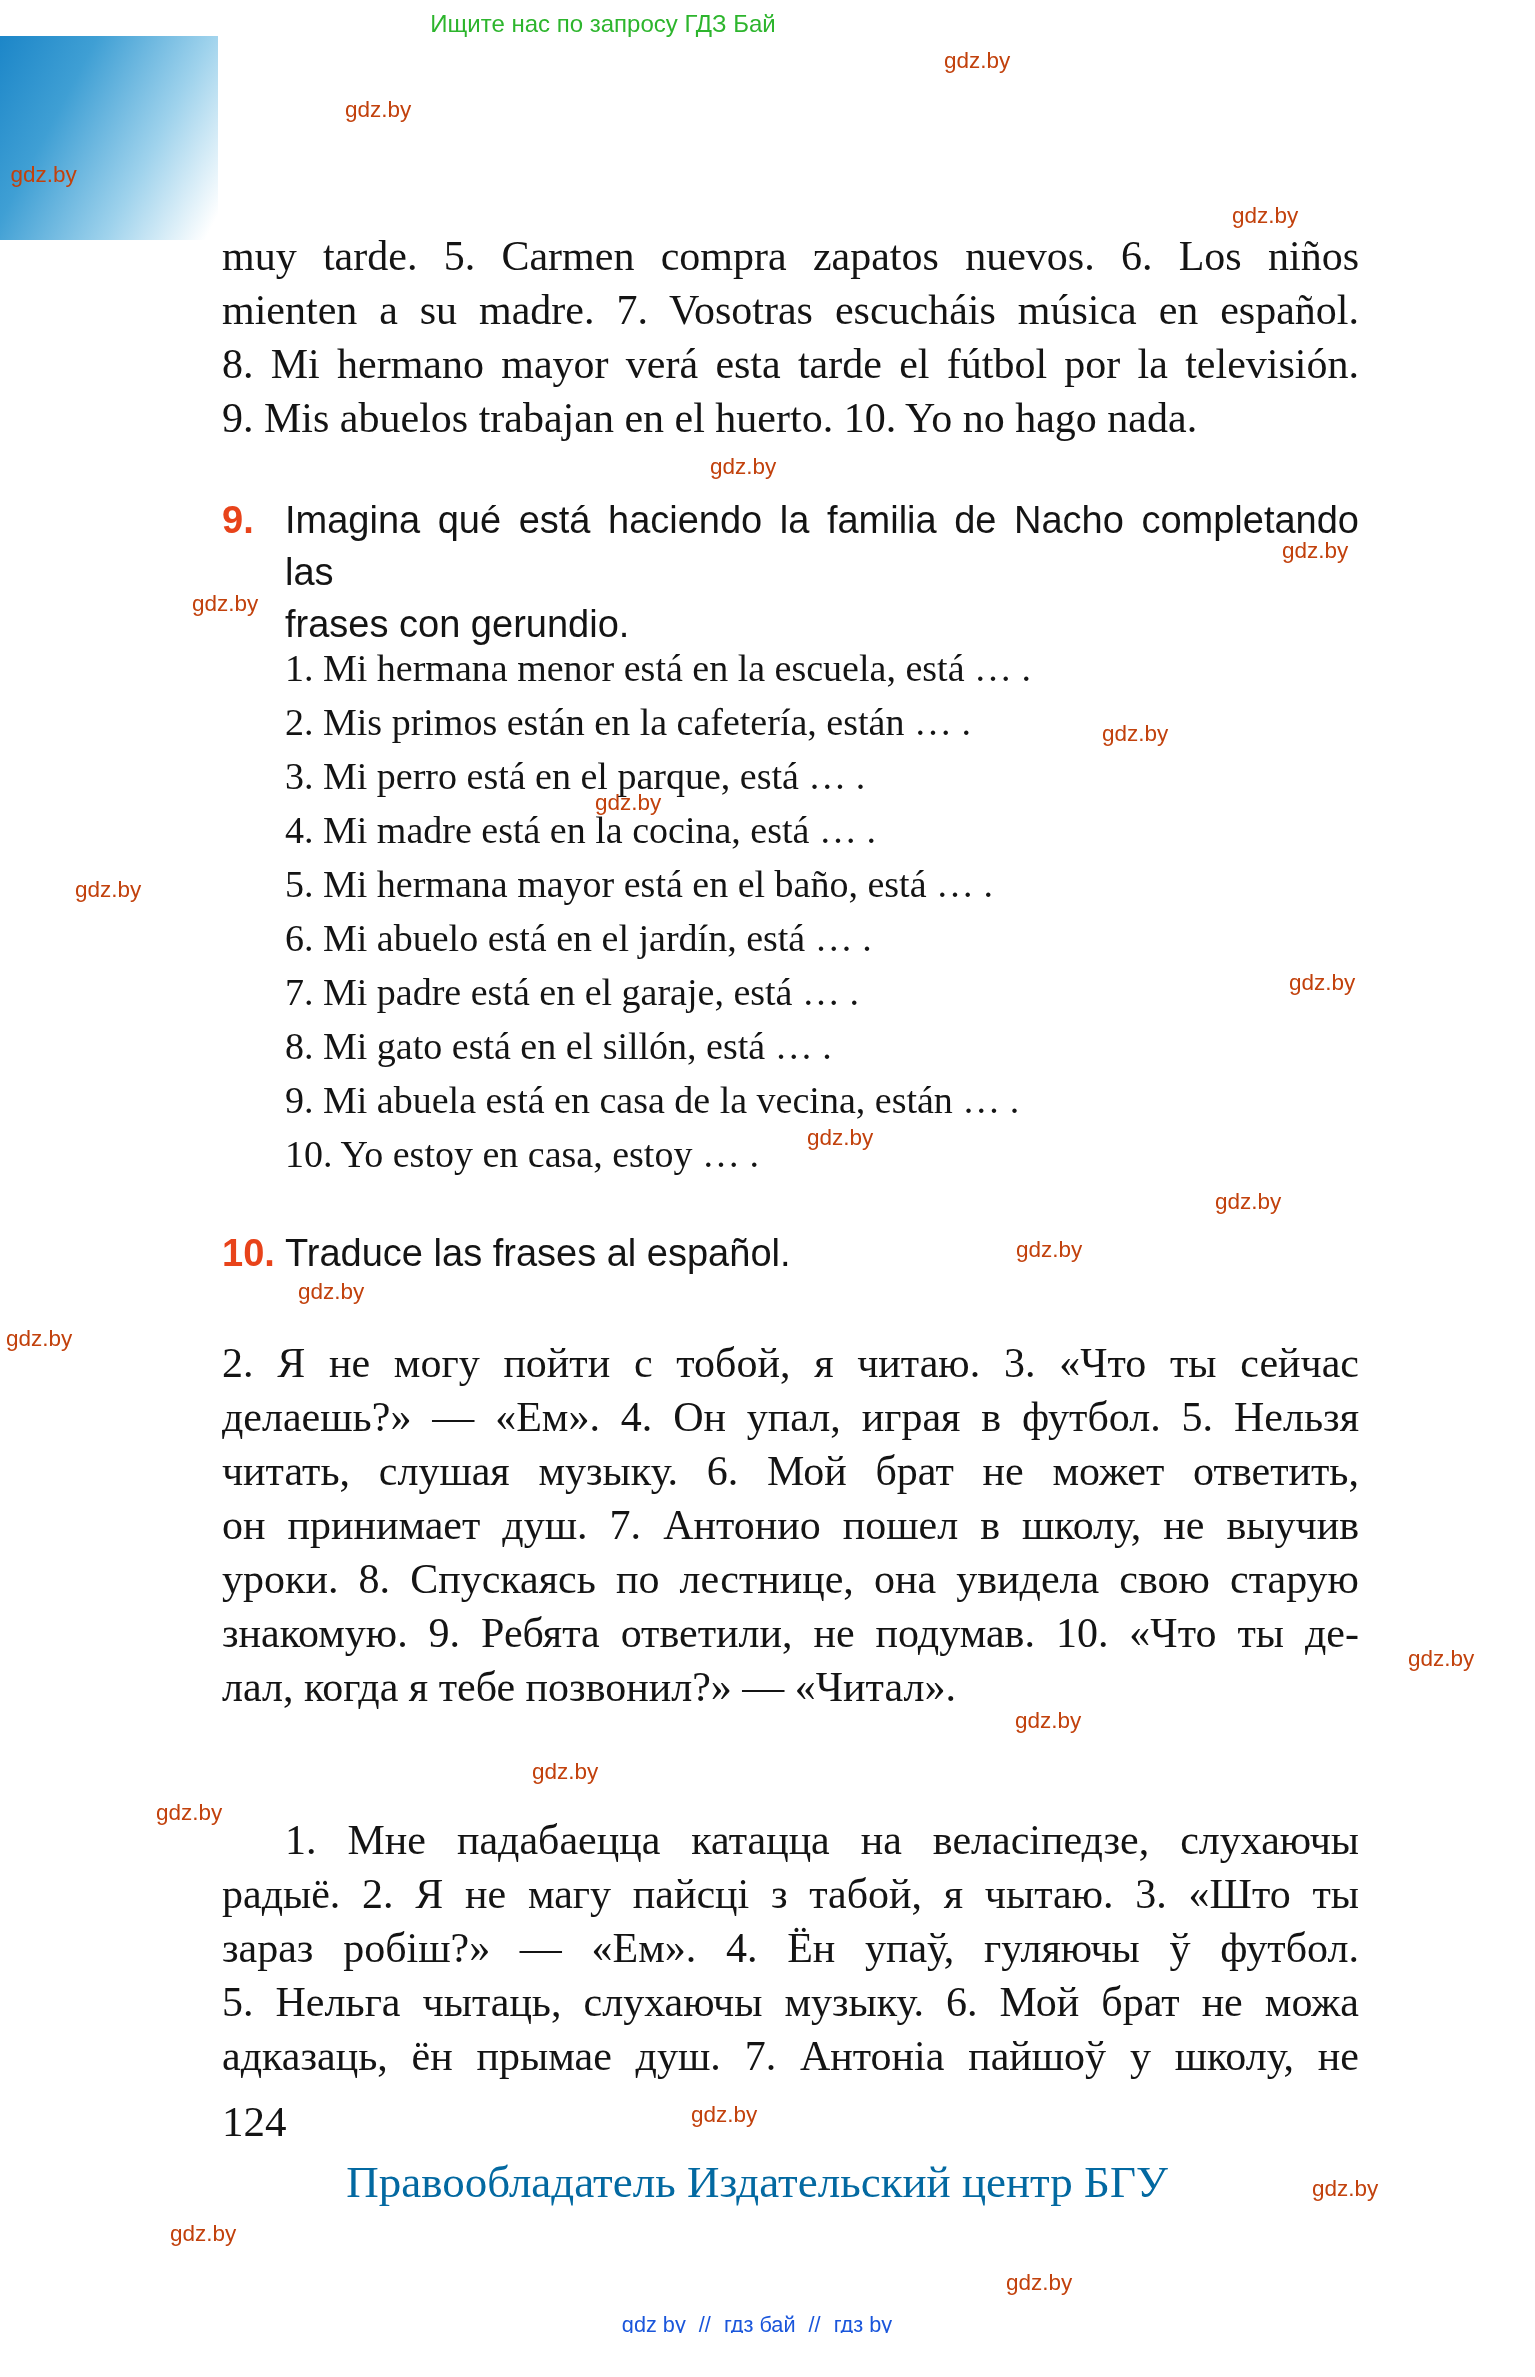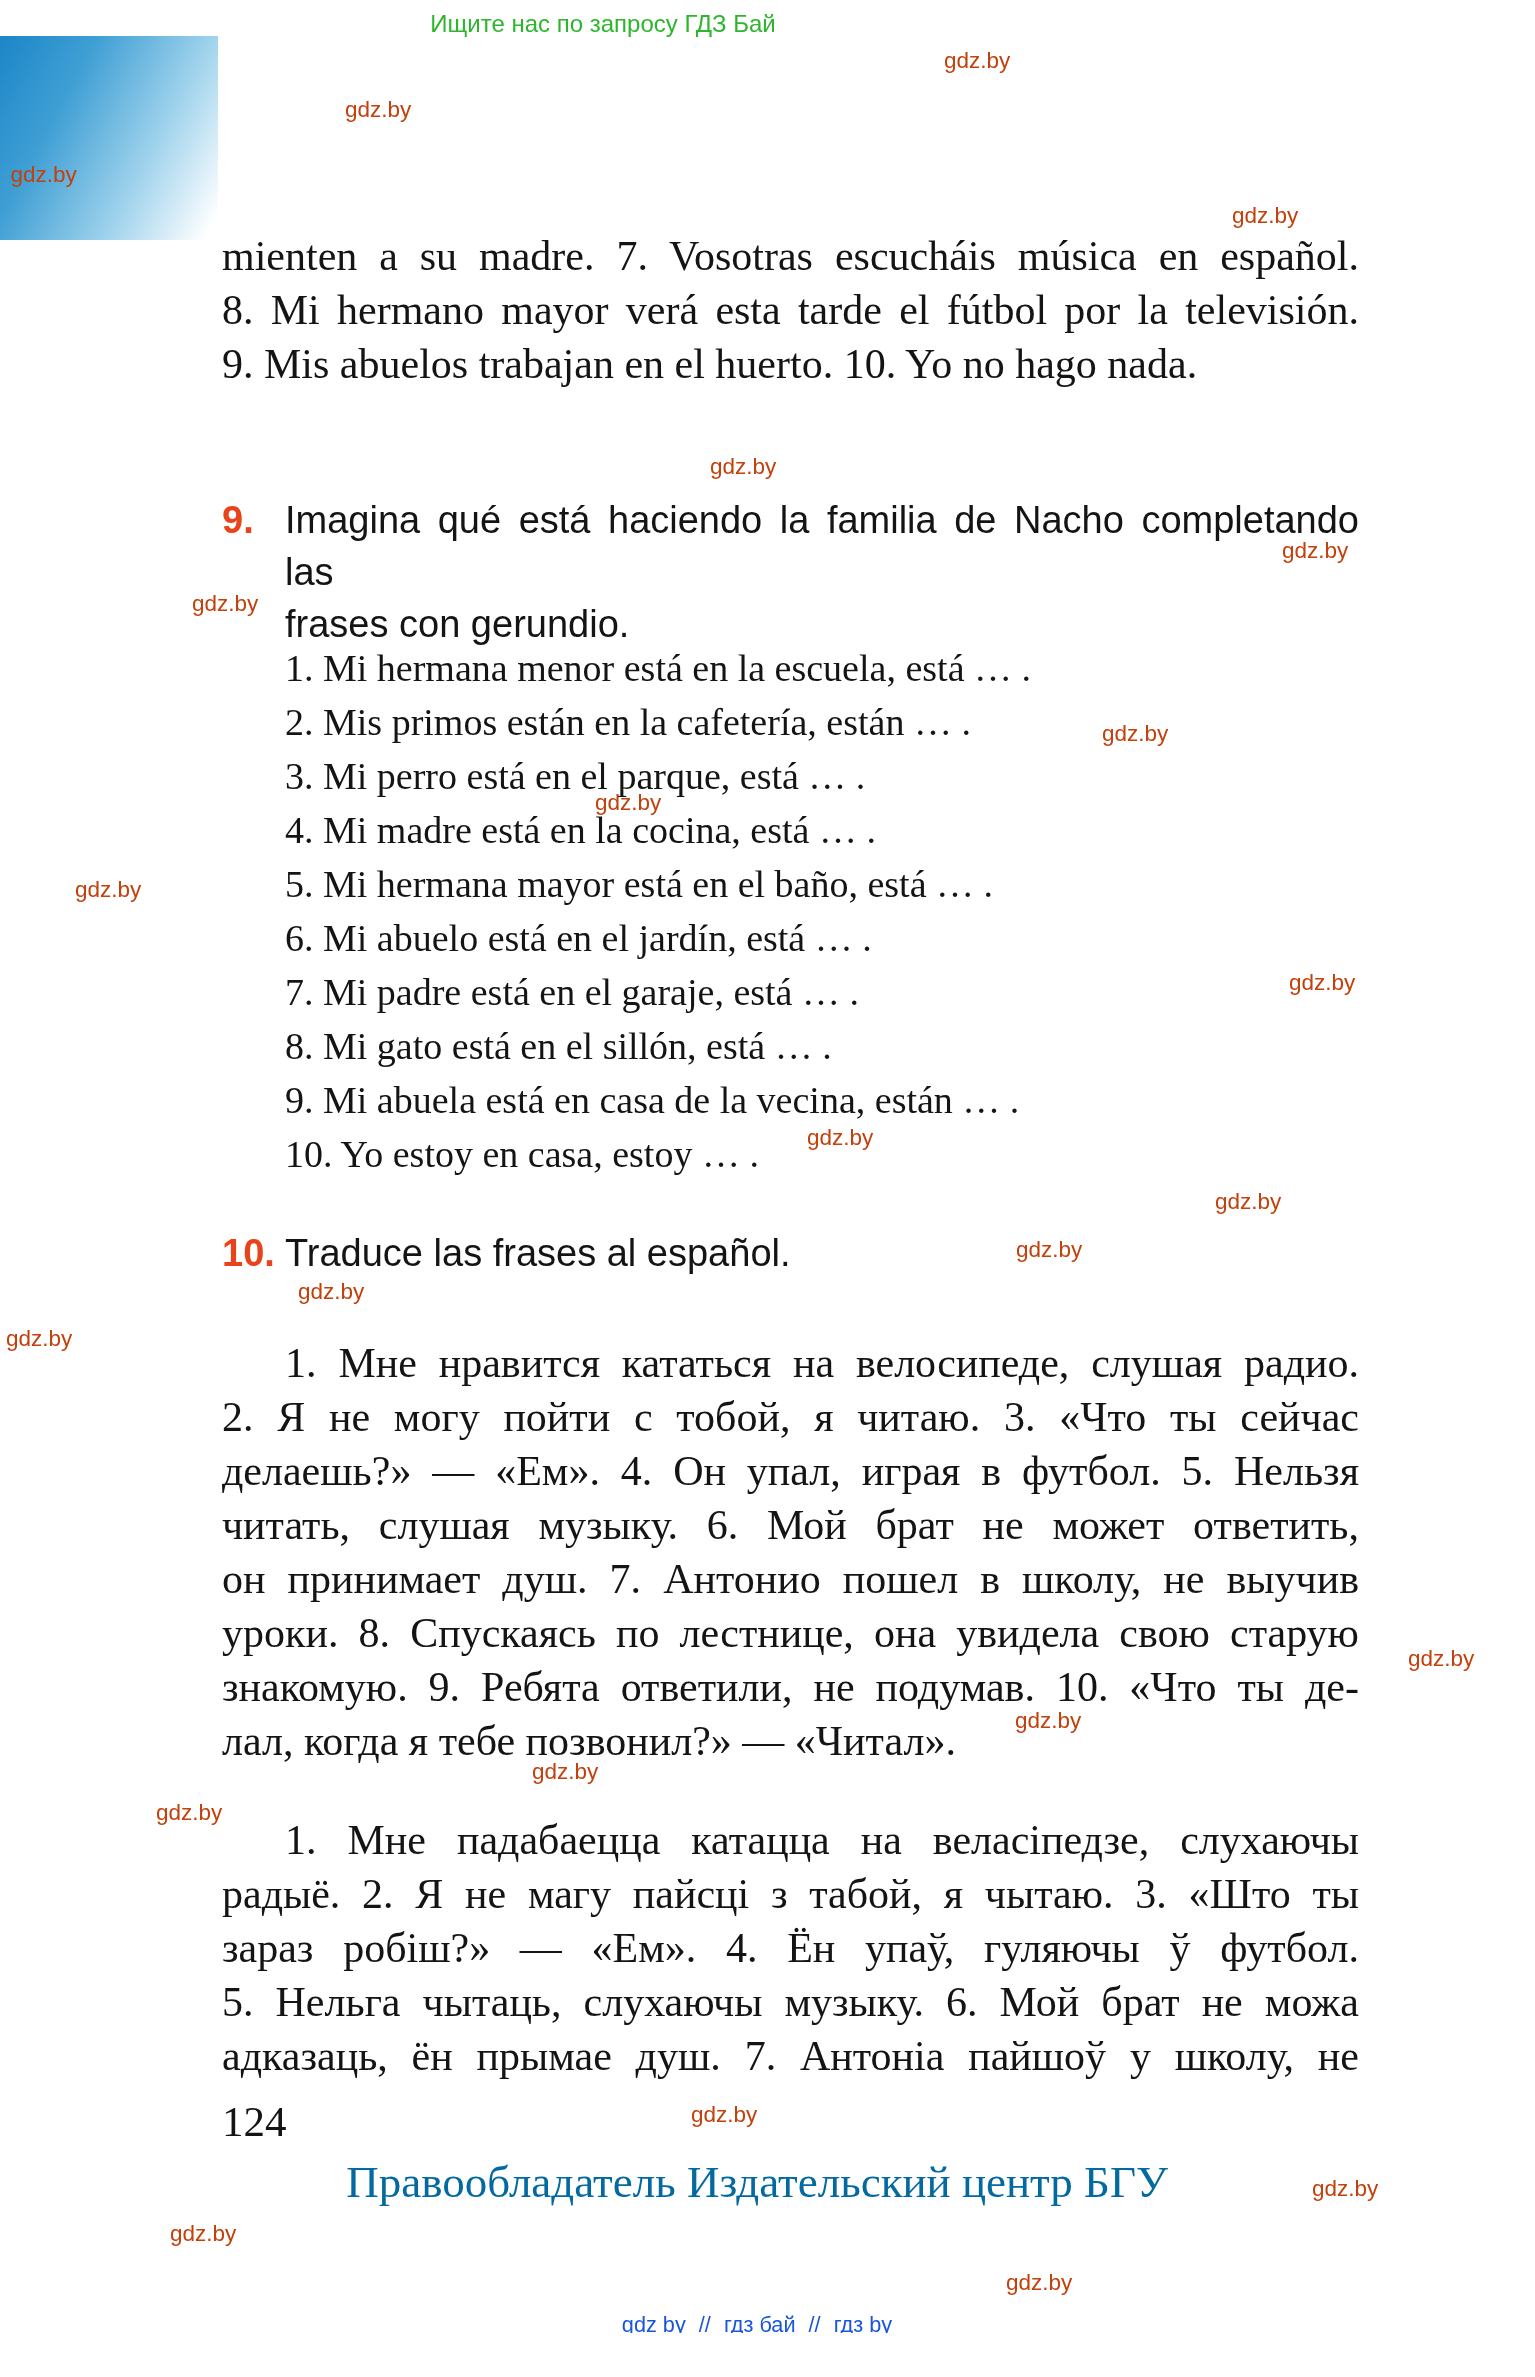--- a/index.html
+++ b/index.html
@@ -74,20 +74,21 @@
   <span class="wm" style="left:1408px;top:1646px">gdz.by</span>
   <span class="wm" style="left:1015px;top:1708px">gdz.by</span>
   <span class="wm" style="left:532px;top:1759px">gdz.by</span>
   <span class="wm" style="left:156px;top:1800px">gdz.by</span>
   <span class="wm" style="left:691px;top:2102px">gdz.by</span>
   <span class="wm" style="left:1312px;top:2176px">gdz.by</span>
   <span class="wm" style="left:170px;top:2221px">gdz.by</span>
   <span class="wm" style="left:1006px;top:2270px">gdz.by</span>
 
   <div class="serif-par" style="top:229px">
+    <div class="jline">muy tarde. 5. Carmen compra zapatos nuevos. 6. Los niños</div>
     <div class="jline">mienten a su madre. 7. Vosotras escucháis música en español.</div>
     <div class="jline">8. Mi hermano mayor verá esta tarde el fútbol por la televisión.</div>
     <div class="lline">9. Mis abuelos trabajan en el huerto. 10. Yo no hago nada.</div>
   </div>
 
   <div class="ex-head" style="top:494px">
     <span class="ex-num">9.</span>
     <div class="ex-body">
       <div class="jline">Imagina qué está haciendo la familia de Nacho completando las</div>
       <div class="lline">frases con gerundio.</div>
@@ -108,21 +109,20 @@
   </div>
 
   <div class="ex-head" style="top:1227px">
     <span class="ex-num">10.</span>
     <div class="ex-body">
       <div class="lline">Traduce las frases al español.</div>
     </div>
   </div>
 
   <div class="serif-par" style="top:1336px">
-    <div class="jline indent">1. Мне нравится кататься на велосипеде, слушая радио.</div>
     <div class="jline">2. Я не могу пойти с тобой, я читаю. 3. «Что ты сейчас</div>
     <div class="jline">делаешь?» — «Ем». 4. Он упал, играя в футбол. 5. Нельзя</div>
     <div class="jline">читать, слушая музыку. 6. Мой брат не может ответить,</div>
     <div class="jline">он принимает душ. 7. Антонио пошел в школу, не выучив</div>
     <div class="jline">уроки. 8. Спускаясь по лестнице, она увидела свою старую</div>
     <div class="jline">знакомую. 9. Ребята ответили, не подумав. 10. «Что ты де-</div>
     <div class="lline">лал, когда я тебе позвонил?» — «Читал».</div>
   </div>
 
   <div class="serif-par" style="top:1813px">

